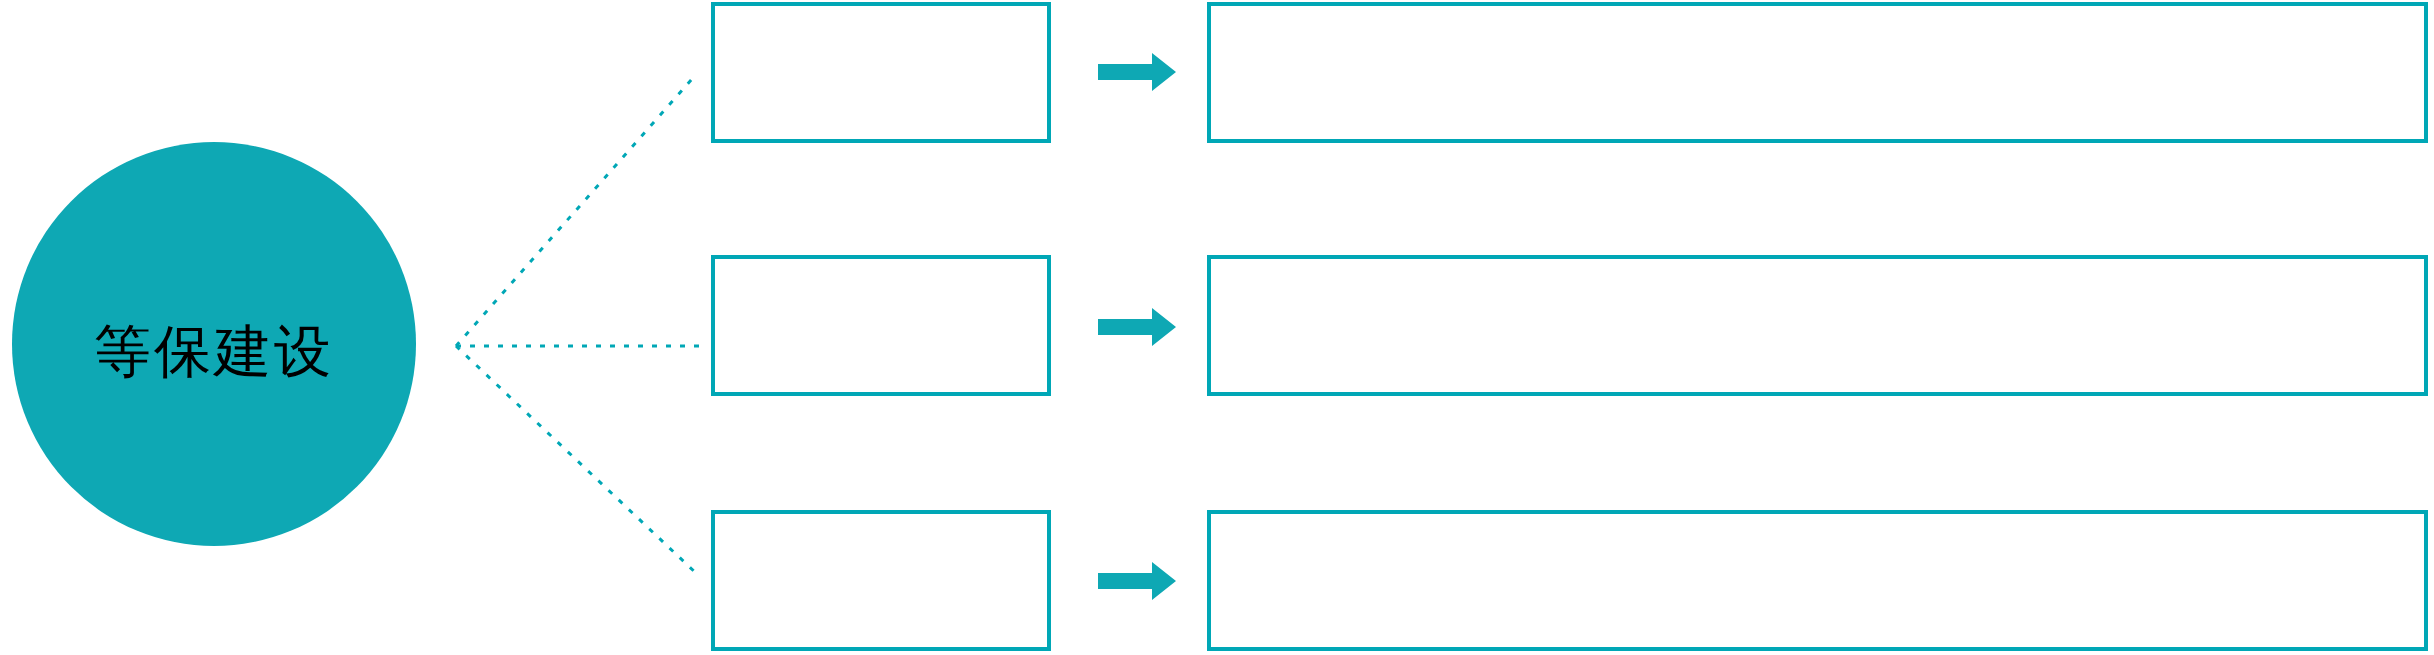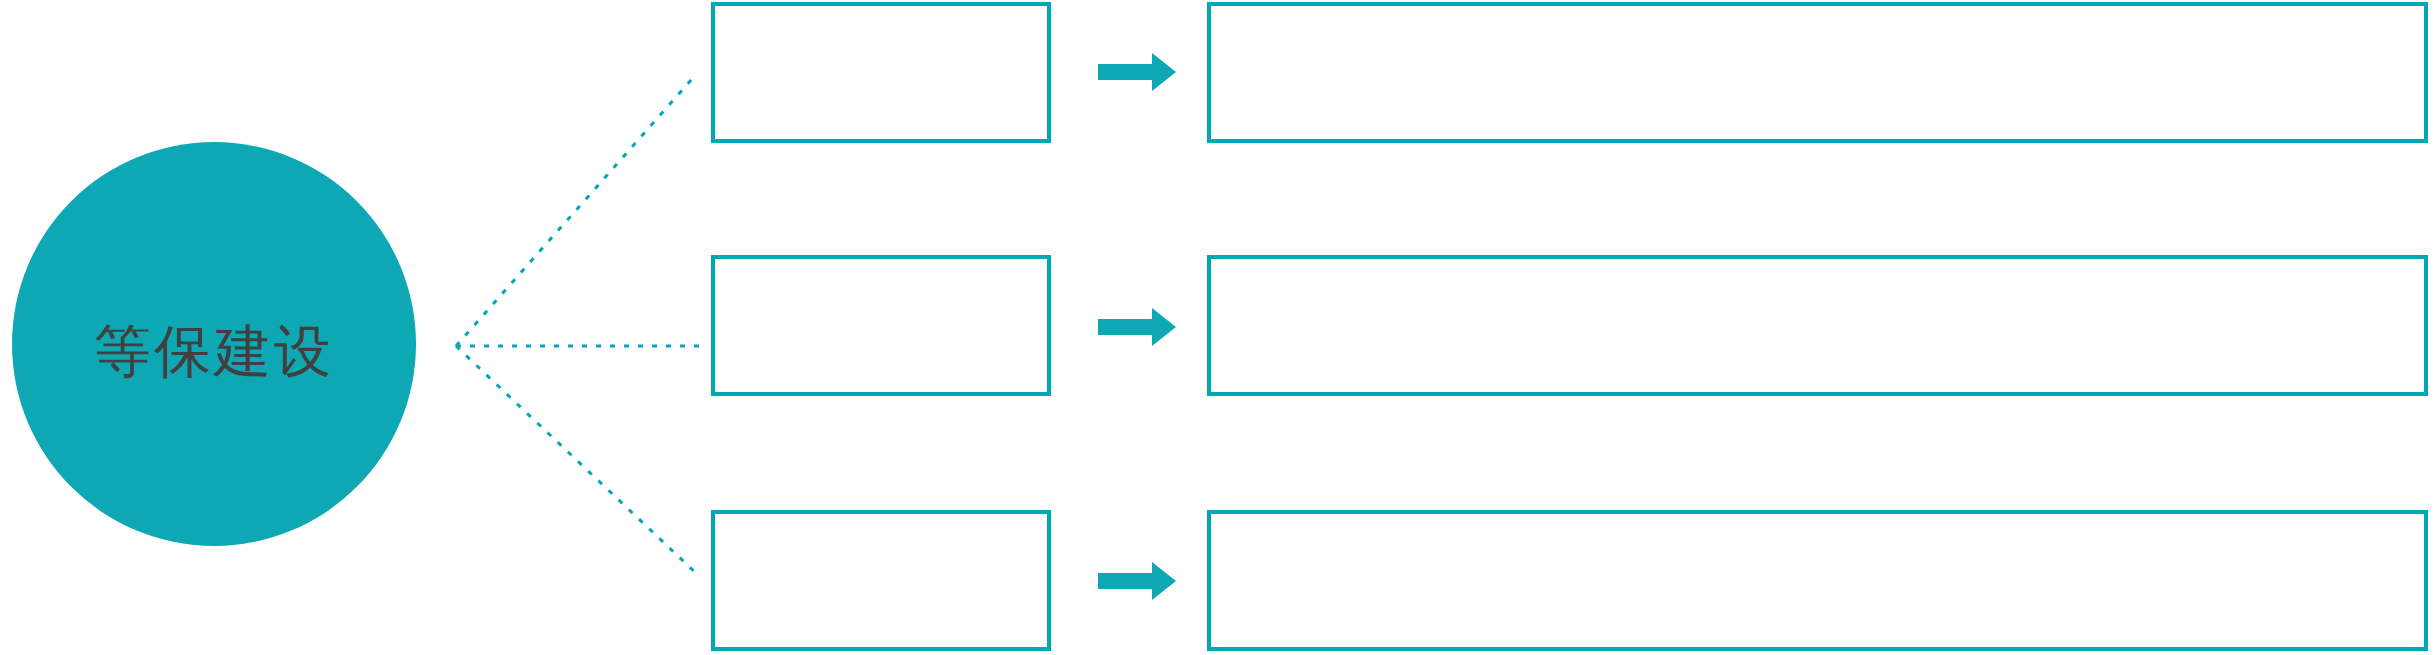--- a/index.html
+++ b/index.html
@@ -35,21 +35,21 @@
     top: 142px;
     width: 404px;
     height: 404px;
     border-radius: 50%;
     background: #0ea8b4;
     display: flex;
     align-items: center;
     justify-content: center;
   }
   .root-label {
-    color: #404040;
+    color: #000000;
     font-size: 57px;
     font-weight: 300;
     letter-spacing: 3px;
     line-height: 72px;
     text-align: left;
     margin-top: 14px;
   }
   .root-label span { display: block; }
   .small-box {
     position: absolute;

